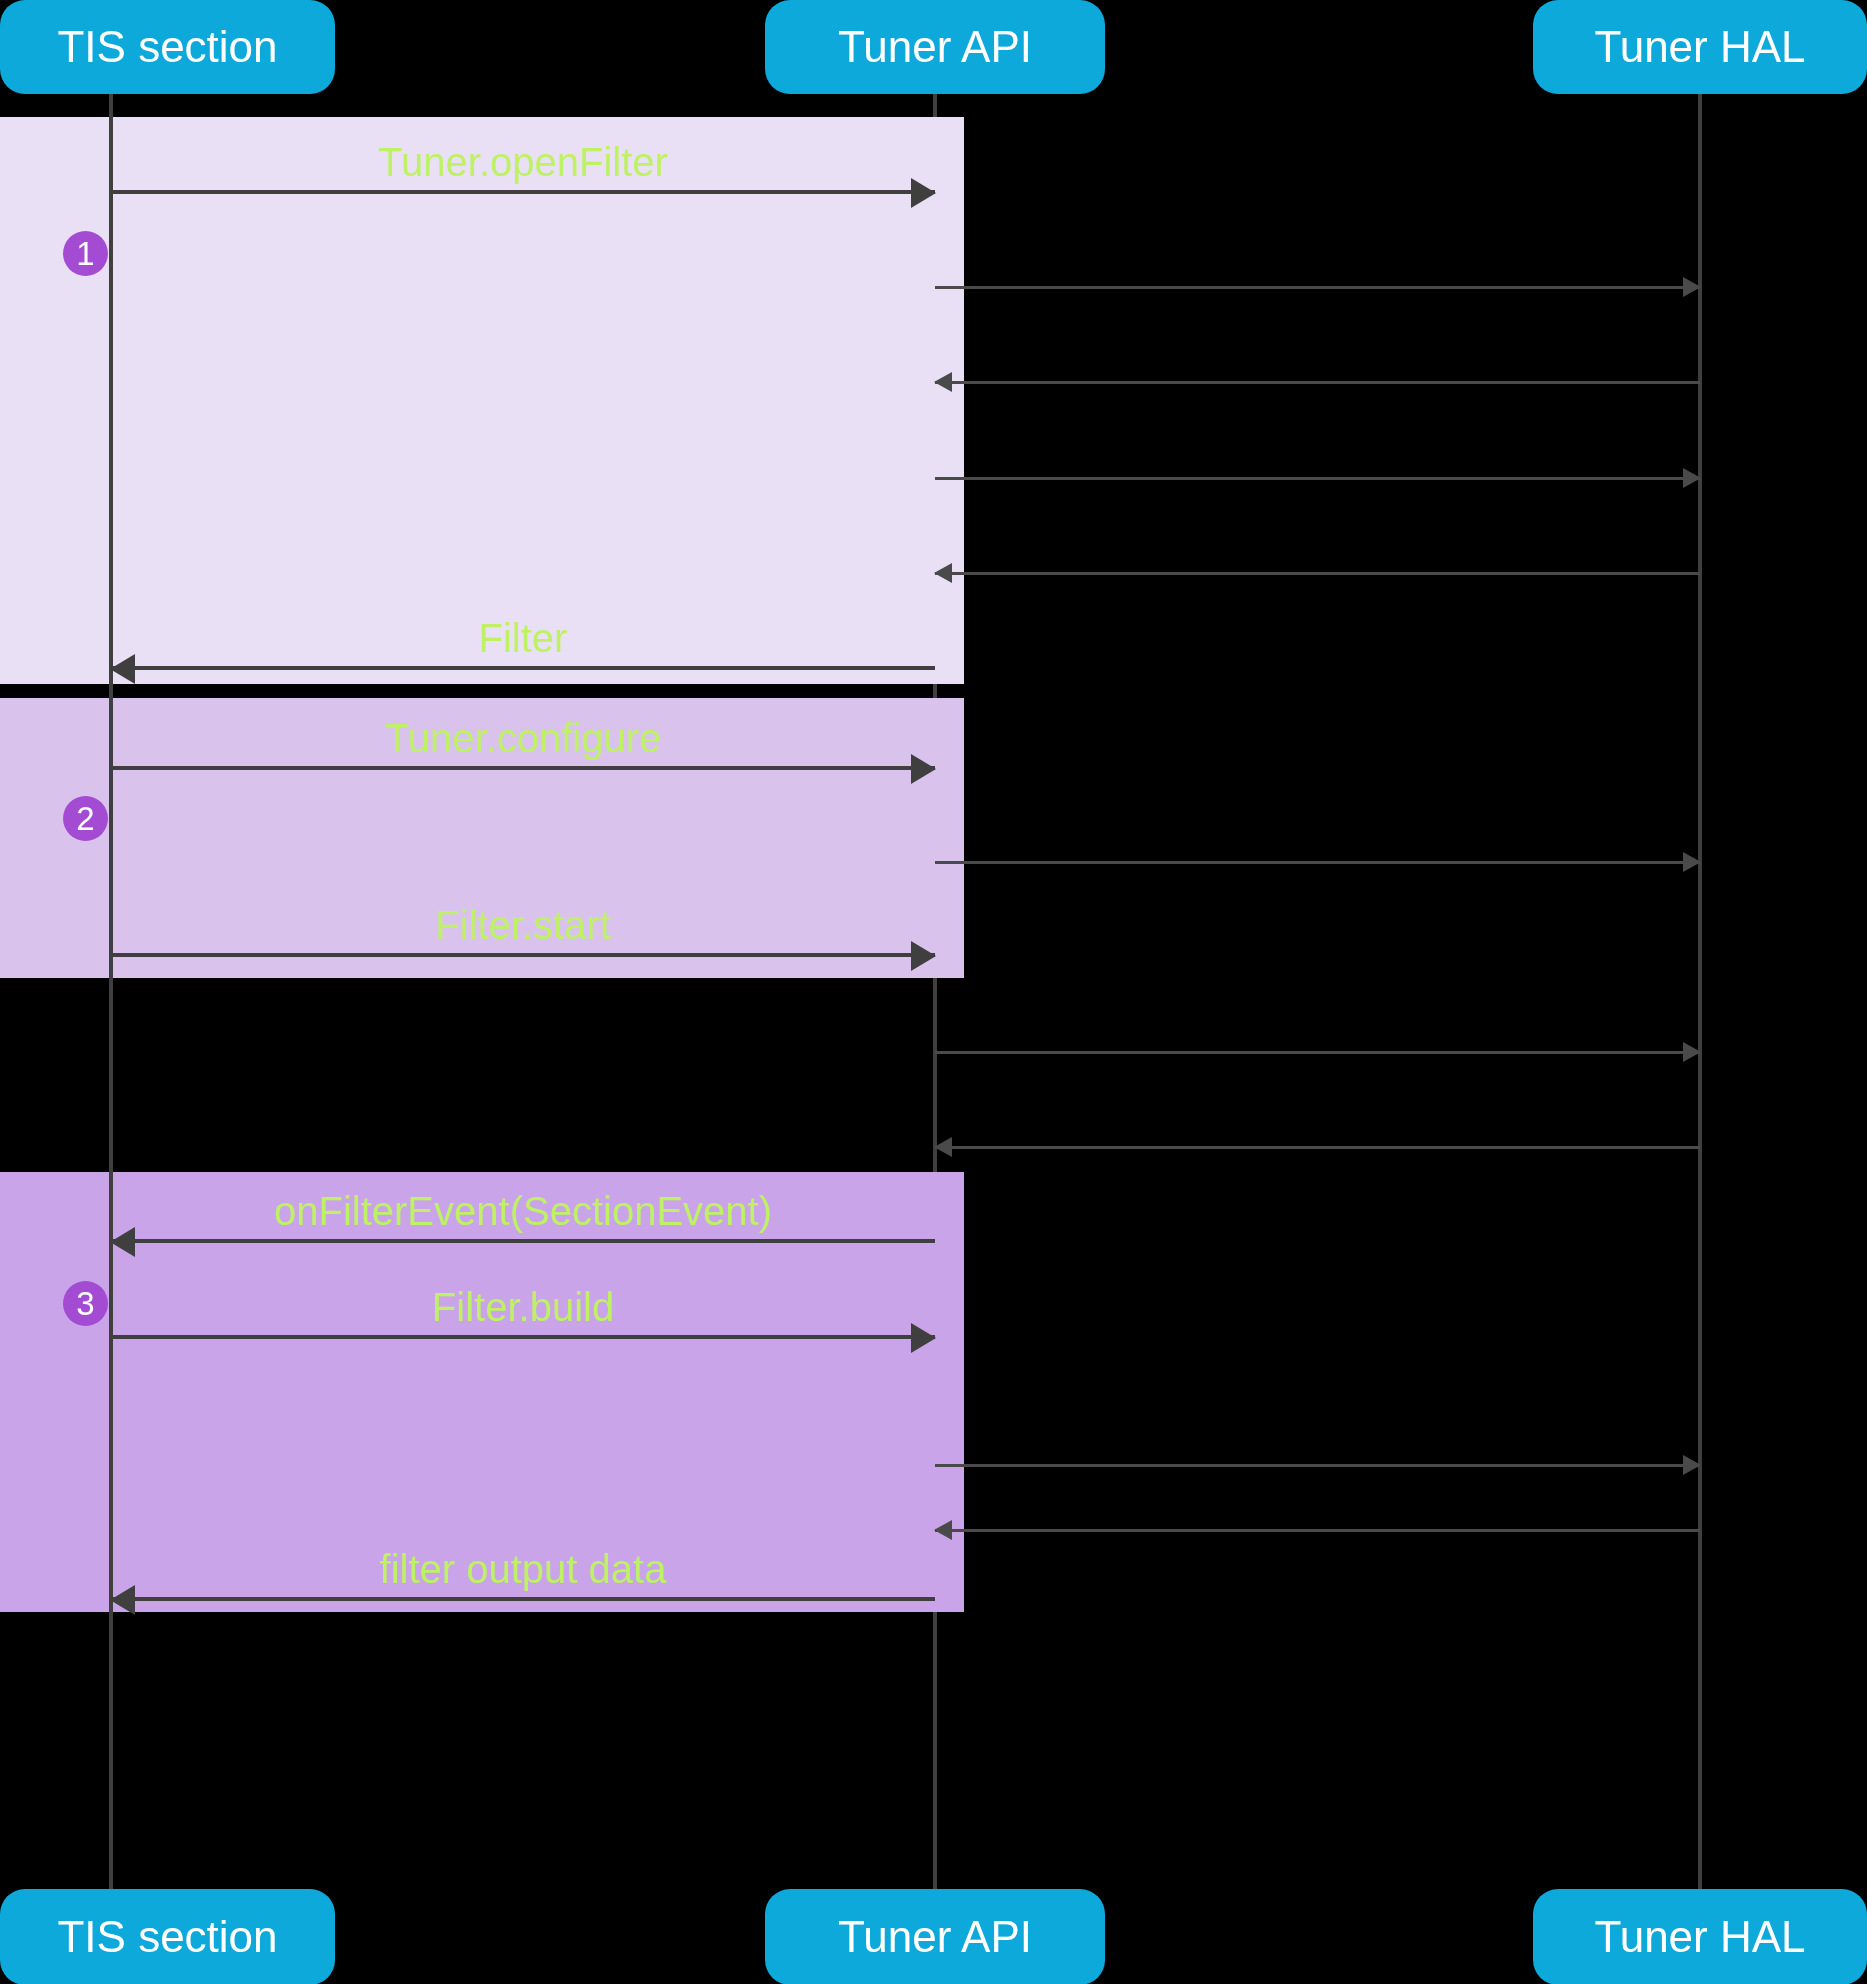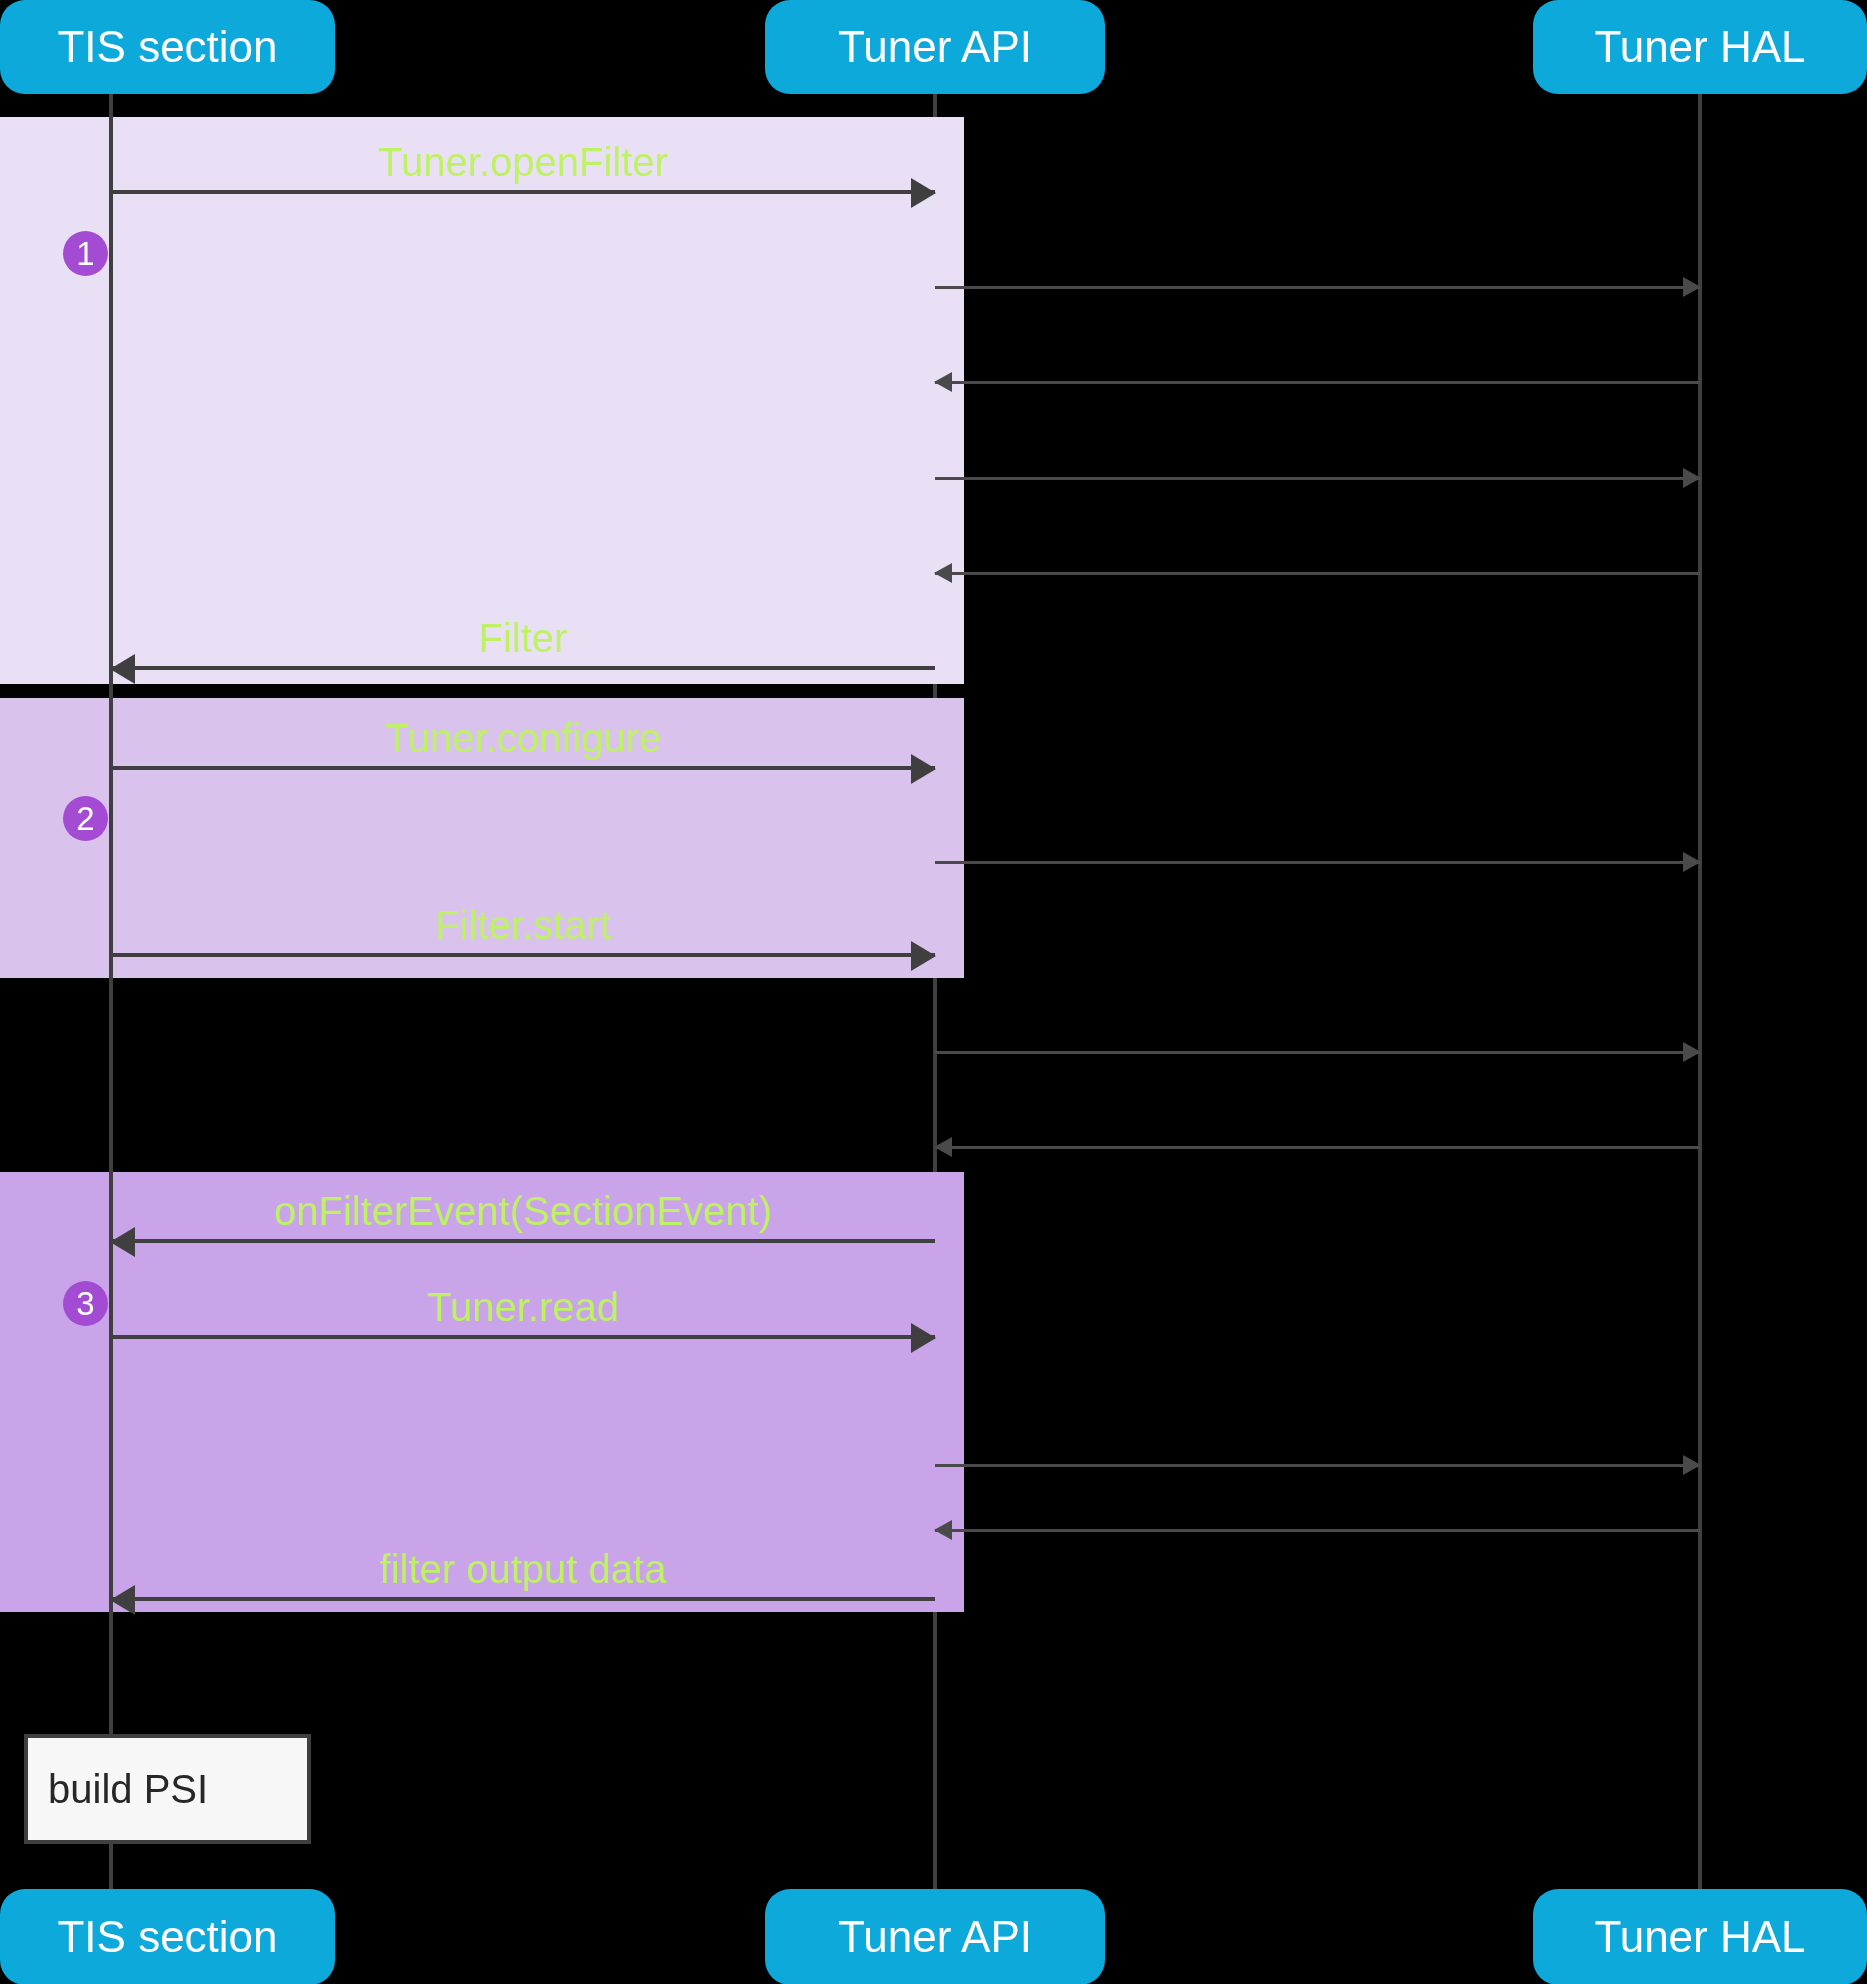--- a/index.html
+++ b/index.html
@@ -206,44 +206,41 @@
 
   <div class="msg left" style="left:111px;width:824px;top:1239px;">
     <div class="line"></div>
     <div class="head"></div>
     <div class="label">onFilterEvent(SectionEvent)</div>
   </div>
 
   <div class="msg right" style="left:111px;width:824px;top:1335px;">
     <div class="line"></div>
     <div class="head"></div>
-    <div class="label">Tuner.read</div>
+    <div class="label">Filter.build</div>
   </div>
 
   <div class="msg right thin" style="left:935px;width:765px;top:1464px;">
     <div class="line"></div>
     <div class="head"></div>
     <div class="label"></div>
   </div>
 
   <div class="msg left thin" style="left:935px;width:765px;top:1529px;">
     <div class="line"></div>
     <div class="head"></div>
     <div class="label"></div>
   </div>
 
   <div class="msg left" style="left:111px;width:824px;top:1597px;">
     <div class="line"></div>
     <div class="head"></div>
     <div class="label">filter output data</div>
   </div>
 
-  <div class="note" style="left:24px;top:1734px;width:287px;height:110px;">
-    <span>build PSI</span>
-  </div>
 
   <div class="pbox" style="left:0px;top:0px;width:335px;height:94px;">
     <span>TIS section</span>
   </div>
   <div class="pbox" style="left:765px;top:0px;width:340px;height:94px;">
     <span>Tuner API</span>
   </div>
   <div class="pbox" style="left:1533px;top:0px;width:334px;height:94px;">
     <span>Tuner HAL</span>
   </div>

